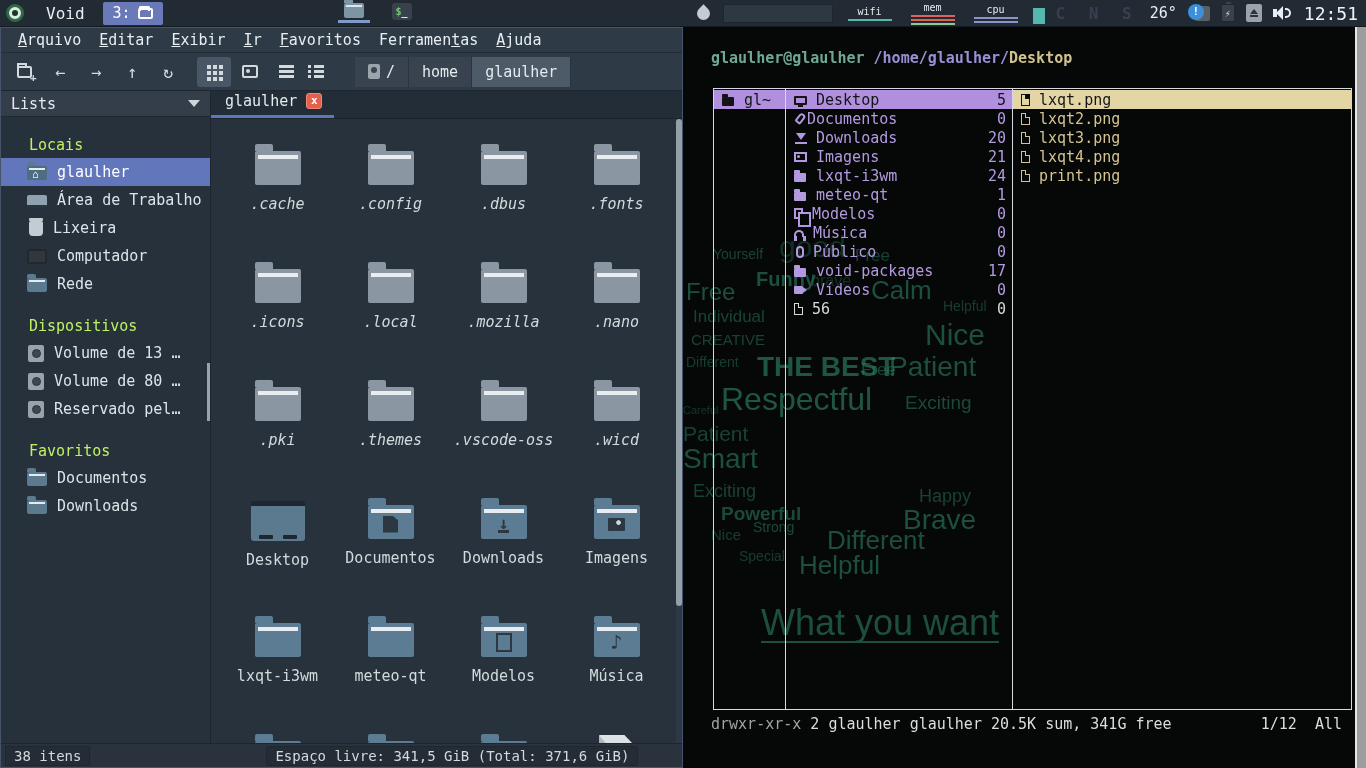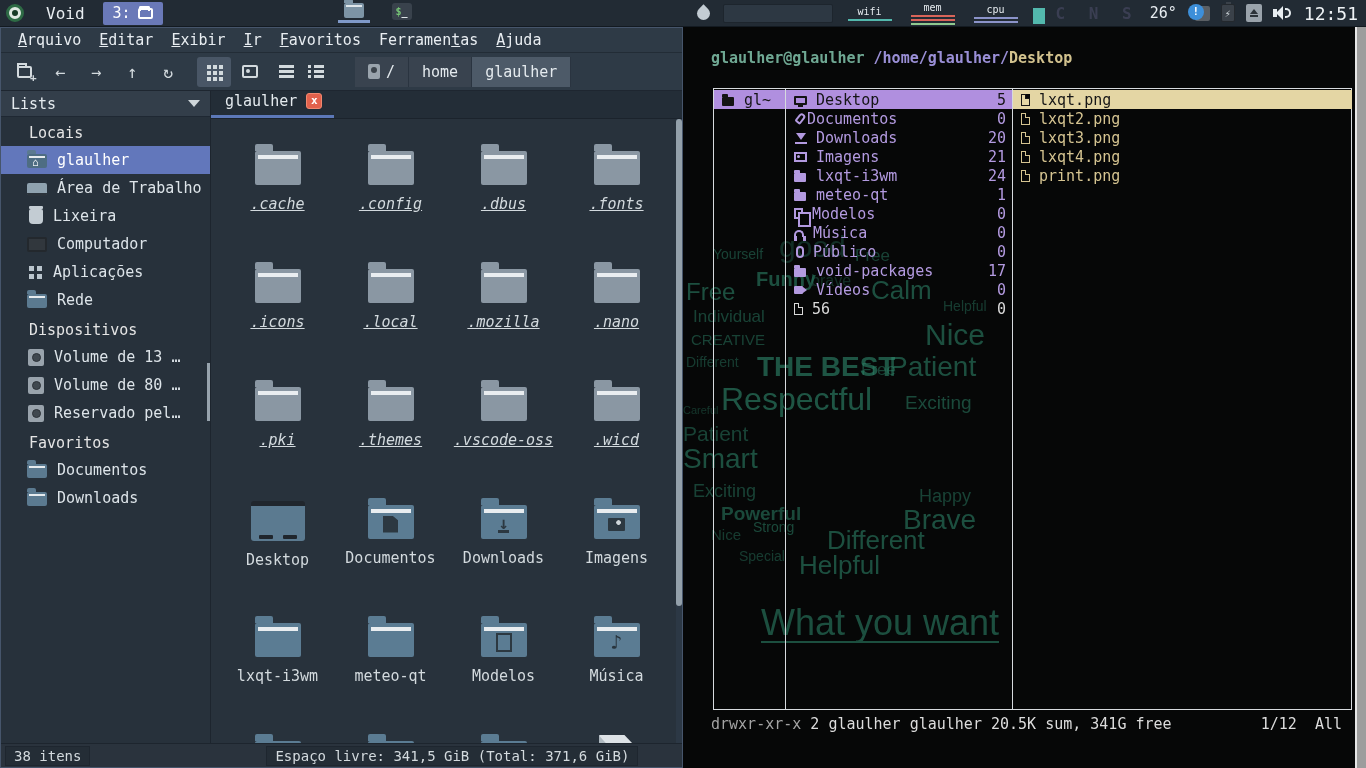--- a/index.html
+++ b/index.html
@@ -105,21 +105,21 @@
 
   .fm-body { flex:1; display:flex; min-height:0; }
   .fm-sidebar { width:210px; background:#27313b; border-right:1px solid #1d252e;
     display:flex; flex-direction:column; position:relative; }
   .lists-combo { height:26px; background:#333e4a; border-bottom:1px solid #1f2833;
     display:flex; align-items:center; justify-content:space-between; padding:0 10px;
     color:#e4eaee; font-size:15px; }
   .combo-arrow { width:0; height:0; border-left:6px solid transparent; border-right:6px solid transparent;
     border-top:7px solid #cfd6da; }
   .sb-row { display:flex; align-items:center; font-size:15px; color:#dde4e9; }
-  .sb-row.row-header { height:26px; padding-left:8px; color:#e5e5e5; margin-top:3px; }
+  .sb-row.row-header { height:26px; padding-left:8px; color:#bef264; margin-top:15px; }
   .sb-row.row-item { height:28px; padding-left:26px; gap:10px; }
   .sb-row.row-item.selected { background:#6277bb; color:#fff; }
   .sb-ic { flex:none; width:20px; height:18px; position:relative; }
   .si-home-folder,.si-network-folder,.si-docs-folder,.si-downloads-folder
     { background:#5b7a90; border-radius:2px; margin-top:2px; height:14px; }
   .si-home-folder::before,.si-network-folder::before,.si-docs-folder::before,.si-downloads-folder::before
     { content:""; position:absolute; top:-4px; left:0; width:9px; height:4px; background:#5b7a90; border-radius:2px 2px 0 0; }
   .si-home-folder::after,.si-docs-folder::after,.si-downloads-folder::after,.si-network-folder::after
     { position:absolute; left:2px; right:2px; top:2px; height:2px; background:#e6ebee; content:""; }
   .si-home-folder { background:#4e6d83; }
@@ -139,21 +139,21 @@
   .fm-content { flex:1; display:flex; flex-direction:column; min-width:0; position:relative; }
   .tabbar { height:28px; background:#232d37; display:flex; align-items:flex-end; border-bottom:1px solid #1b232c; }
   .tab { display:flex; align-items:center; gap:9px; padding:3px 12px 5px 14px; font-size:15px;
     color:#e4eaee; border-bottom:3px solid #5c78b8; }
   .tab-close { width:16px; height:16px; background:#e2614c; border:1px solid #f0886f; border-radius:3px;
     color:#fff; font-size:11px; font-weight:bold; line-height:14px; text-align:center; }
   .grid { flex:1; overflow:hidden; padding:8px 0 0 10px; display:grid;
     grid-template-columns:repeat(4,113px); grid-auto-rows:118px; background:#28323c; }
   .cell { display:flex; flex-direction:column; align-items:center; padding-top:16px; }
   .gname { margin-top:10px; font-size:15px; color:#d3dade; white-space:nowrap; }
-  .cell.hidden .gname { font-style:italic;text-decoration:underline; }
+  .cell.hidden .gname { font-style:italic; }
   .gic { position:relative; width:46px; height:34px; border-radius:2px; margin-top:8px;
     background-color:#8a97a3;
     background-image:linear-gradient(#e9edf0,#e9edf0); background-size:40px 4px;
     background-position:3px 4px; background-repeat:no-repeat;
     display:flex; align-items:center; justify-content:center; }
   .gic::before { content:""; position:absolute; top:-7px; left:0; width:18px; height:7px;
     background:inherit; background-image:none; background-color:inherit; border-radius:2px 2px 0 0; }
   .gic-folder, .gic-folder-docs, .gic-folder-down, .gic-folder-img,
   .gic-folder-pages, .gic-folder-music { background-color:#5b7c93; }
   .gic-folder::before,.gic-folder-docs::before,.gic-folder-down::before,.gic-folder-img::before,
@@ -385,26 +385,20 @@
           <span>Lixeira</span>
         </div>
 
         <div class="sb-row row-item">
           <span class="sb-ic si-computer">
             <span class="sb-emb"></span>
           </span>
           <span>Computador</span>
         </div>
 
-        <div class="sb-row row-item">
-          <span class="sb-ic si-apps">
-            <span class="sb-emb"></span>
-          </span>
-          <span>Aplicações</span>
-        </div>
 
         <div class="sb-row row-item">
           <span class="sb-ic si-network-folder">
             <span class="sb-emb"></span>
           </span>
           <span>Rede</span>
         </div>
 
         <div class="sb-row row-header">
           <span class="sb-ic">

